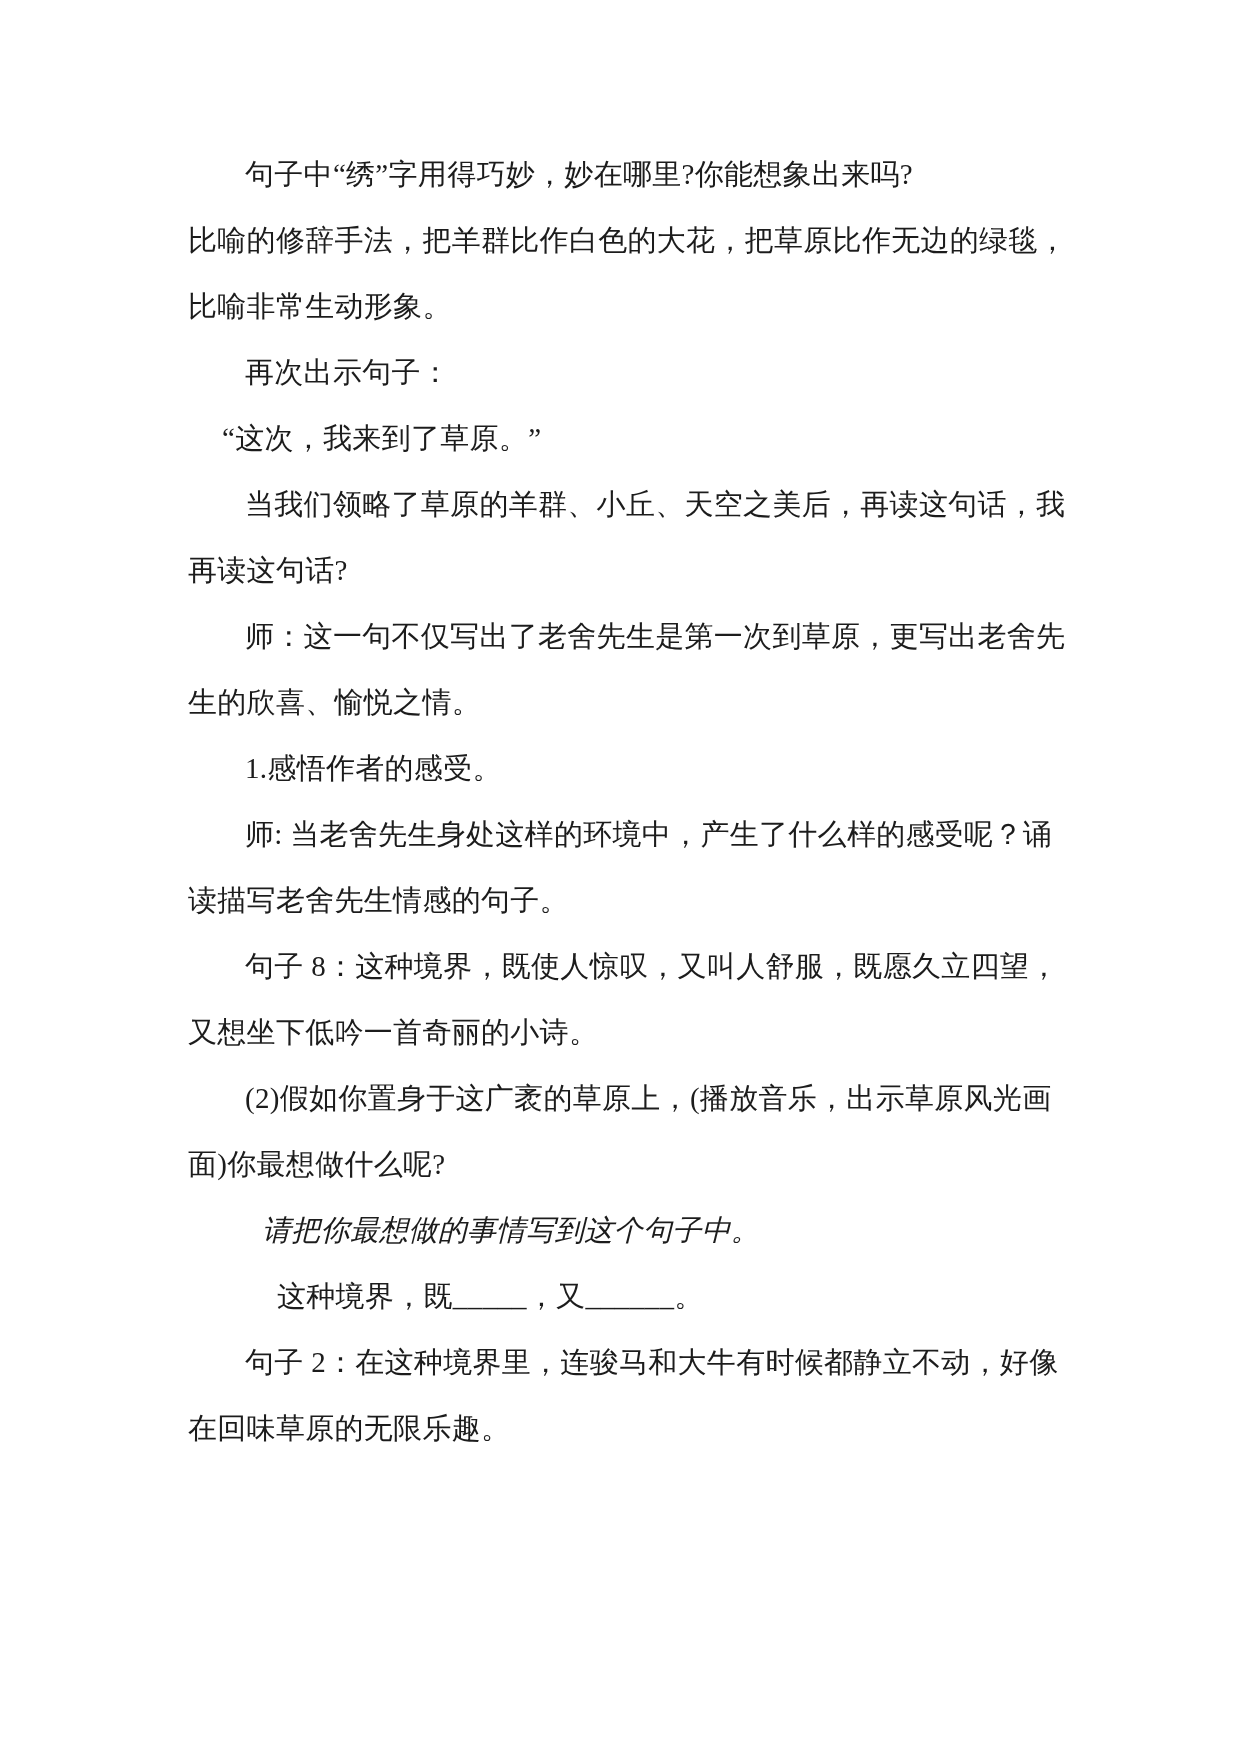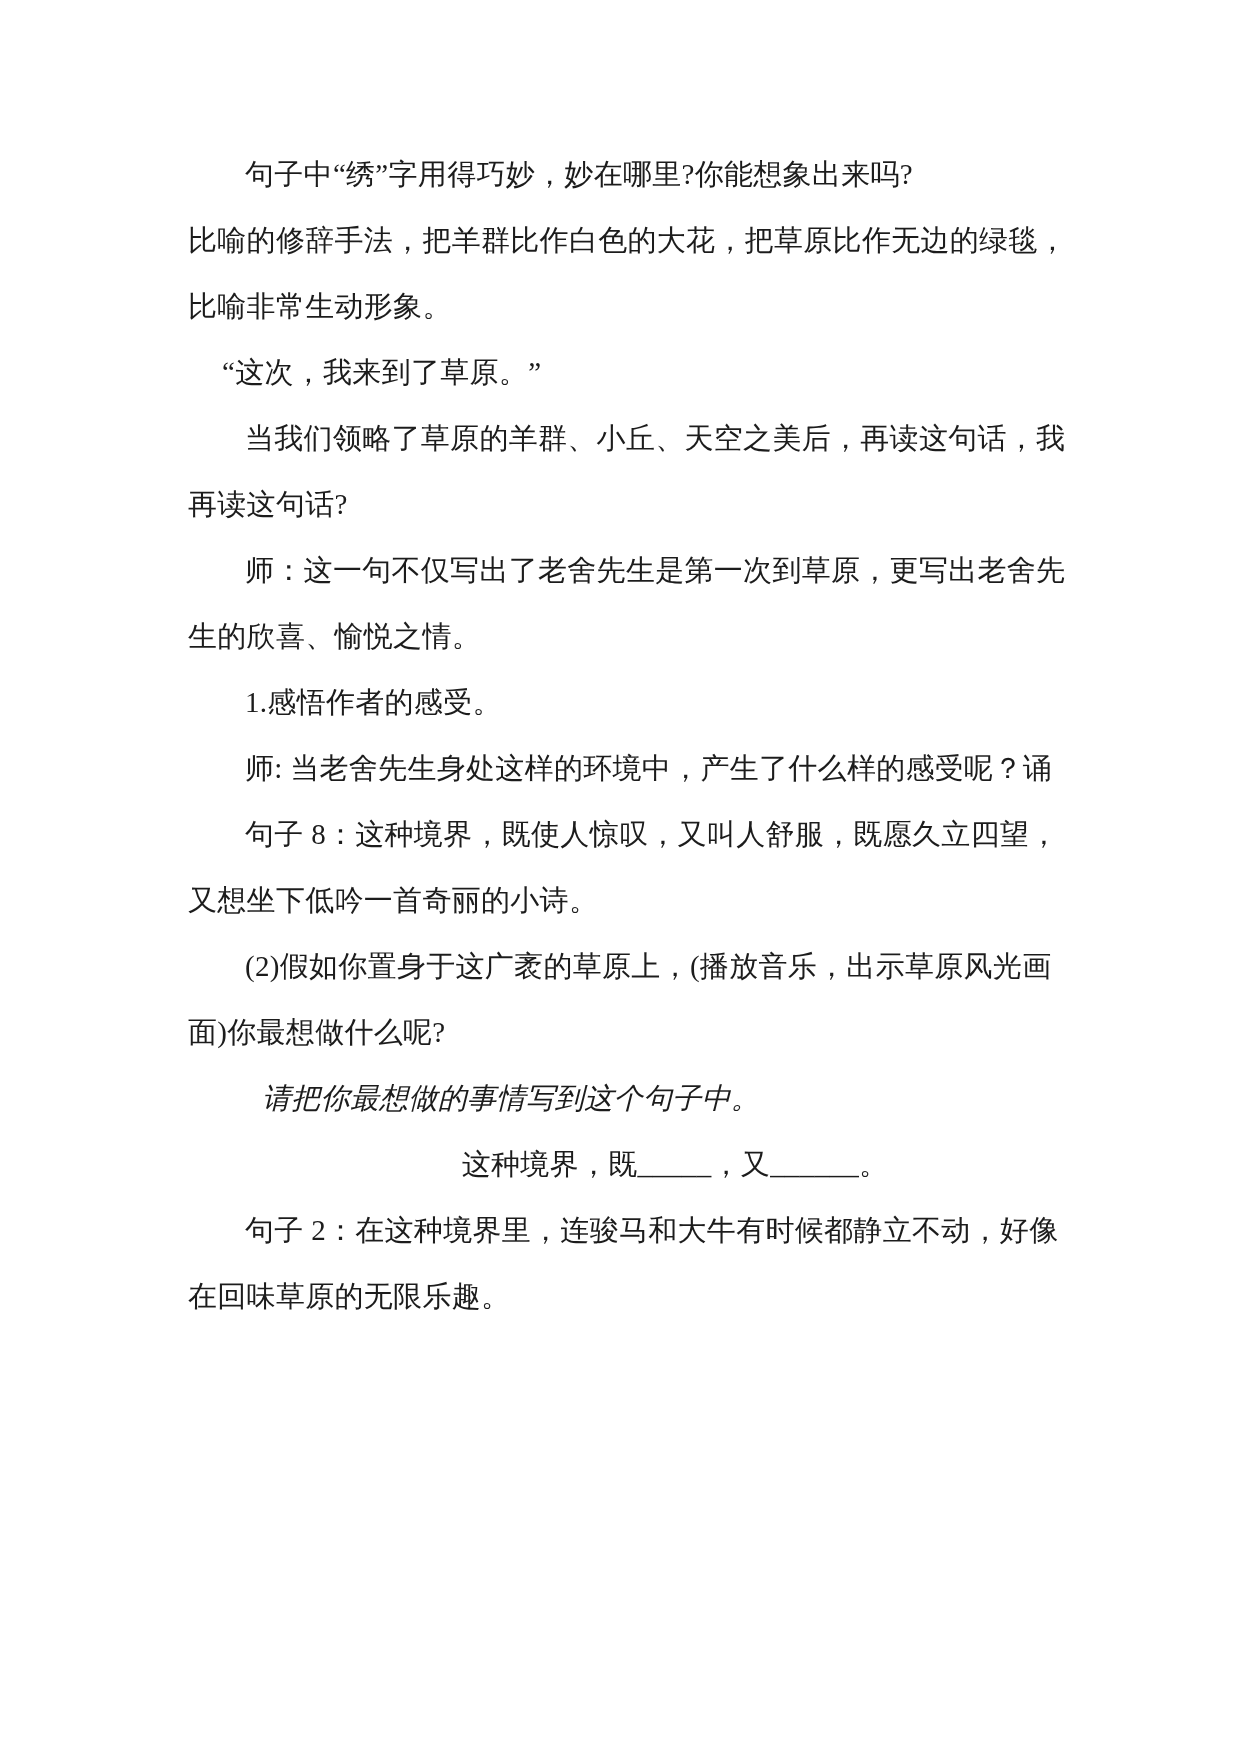--- a/index.html
+++ b/index.html
@@ -27,37 +27,39 @@
     color: #1c1c1c;
     font-family: "Liberation Serif", "DejaVu Serif", serif;
     white-space: pre;
     letter-spacing: 0.3px;
   }
   
   .i0  { padding-left: 0; }
   .i1  { padding-left: 34px; }   
   .i2  { padding-left: 57px; }   
   .i25 { padding-left: 74px; font-style: italic; }   
-  .i3  { padding-left: 89px; text-align: center; }   
+  .i3  { padding-left: 89px; }   
 </style>
 </head>
 <body>
 
 <div class="page">
   <div class="doc-body" id="doc-body">
       <div class="text-line i2">句子中“绣”字用得巧妙，妙在哪里?你能想象出来吗?</div>
       <div class="text-line i0">比喻的修辞手法，把羊群比作白色的大花，把草原比作无边的绿毯，</div>
       <div class="text-line i0">比喻非常生动形象。</div>
+      <div class="text-line i2">再次出示句子：</div>
       <div class="text-line i1">“这次，我来到了草原。”</div>
       <div class="text-line i2">当我们领略了草原的羊群、小丘、天空之美后，再读这句话，我</div>
       <div class="text-line i0">再读这句话?</div>
       <div class="text-line i2">师：这一句不仅写出了老舍先生是第一次到草原，更写出老舍先</div>
       <div class="text-line i0">生的欣喜、愉悦之情。</div>
       <div class="text-line i2">1.感悟作者的感受。</div>
       <div class="text-line i2">师: 当老舍先生身处这样的环境中，产生了什么样的感受呢？诵</div>
+      <div class="text-line i0">读描写老舍先生情感的句子。</div>
       <div class="text-line i2">句子 8：这种境界，既使人惊叹，又叫人舒服，既愿久立四望，</div>
       <div class="text-line i0">又想坐下低吟一首奇丽的小诗。</div>
       <div class="text-line i2">(2)假如你置身于这广袤的草原上，(播放音乐，出示草原风光画</div>
       <div class="text-line i0">面)你最想做什么呢?</div>
       <div class="text-line i25">请把你最想做的事情写到这个句子中。</div>
       <div class="text-line i3">这种境界，既_____，又______。</div>
       <div class="text-line i2">句子 2：在这种境界里，连骏马和大牛有时候都静立不动，好像</div>
       <div class="text-line i0">在回味草原的无限乐趣。</div>
     </div>
 </div>

